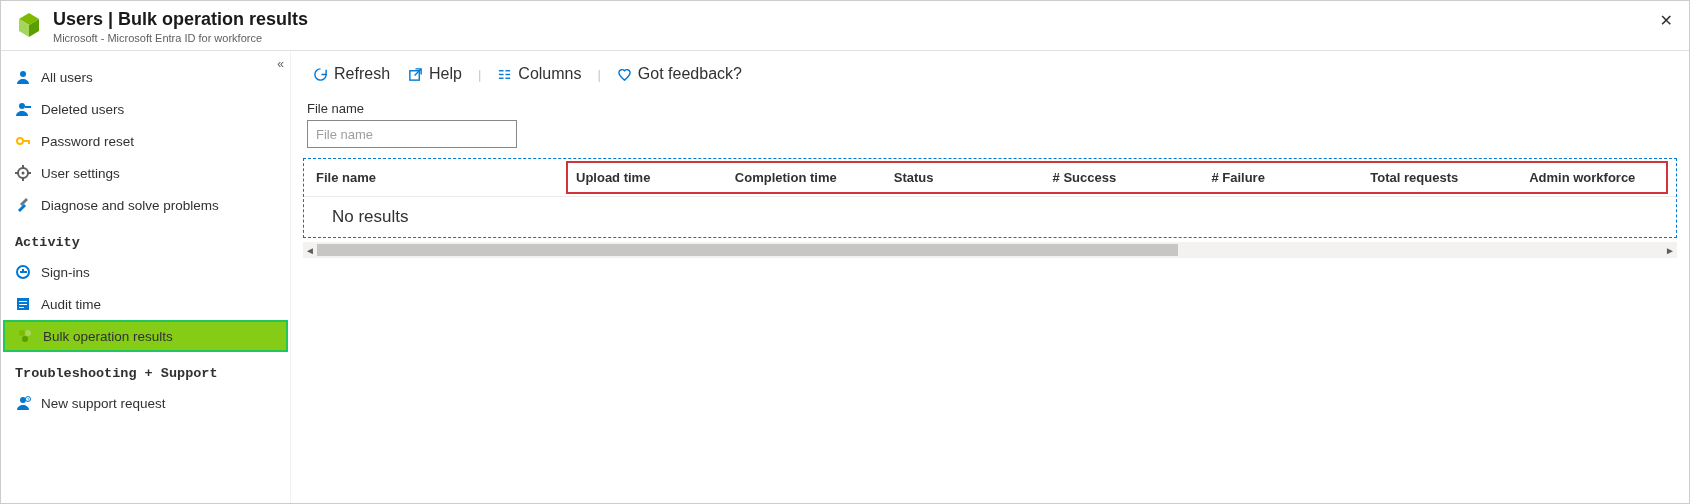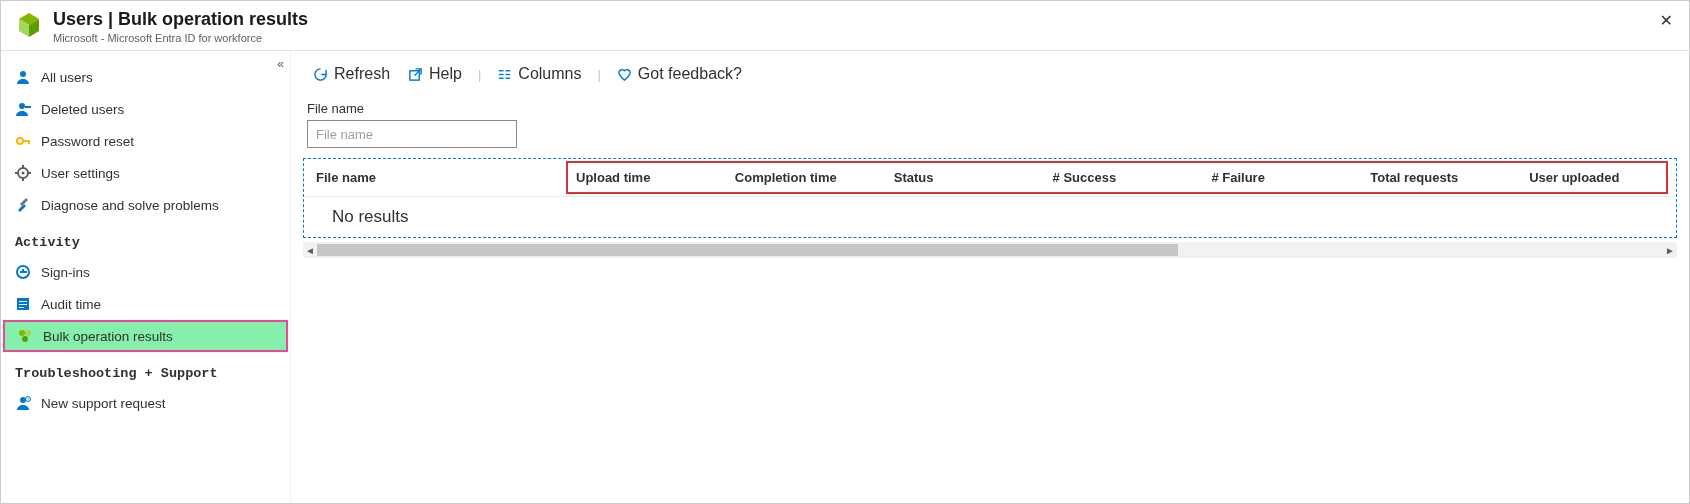--- a/index.html
+++ b/index.html
@@ -10,21 +10,21 @@
     .header-texts { display: flex; flex-direction: column; }
     .header-title { font-size: 18px; font-weight: 600; color: #1b1a19; }
     .header-subtitle { font-size: 11px; color: #605e5c; margin-top: 2px; }
     .header-close { position: absolute; right: 16px; top: 10px; font-size: 16px; cursor: pointer; color: #323130; }
     
     .body { display: flex; height: calc(100% - 50px); }
     
     .sidebar { width: 290px; padding: 10px 0 10px 0; border-right: 1px solid #f3f2f1; position: relative; }
     .sidebar-collapse { position: absolute; right: 6px; top: 6px; color: #605e5c; font-size: 12px; cursor: pointer; }
     .nav-item { display: flex; align-items: center; padding: 8px 14px; cursor: pointer; gap: 10px; font-size: 13.5px; color: #323130; }
-    .nav-item.selected { background: #86efac; border: 2px solid #ec4899; margin: 0 2px; padding: 6px 12px; }
+    .nav-item.selected { background: #84cc16; border: 2px solid #22c55e; margin: 0 2px; padding: 6px 12px; }
     .nav-section-title { padding: 14px 14px 6px 14px; font-weight: 600; font-size: 13.5px; color: #323130; font-family: Liberation Mono, monospace; }
     .nav-icon { width: 16px; height: 16px; flex-shrink: 0; display: inline-flex; align-items: center; justify-content: center; }
     
     .main { flex: 1; display: flex; flex-direction: column; overflow: hidden; }
     .toolbar { display: flex; align-items: center; gap: 6px; padding: 10px 16px; }
     .toolbar-btn { display: inline-flex; align-items: center; gap: 6px; color: #0078d4; cursor: pointer; padding: 4px 6px; font-size: 16px; }
     .toolbar-sep { color: #c8c6c4; padding: 0 4px; }
     
     .filters { display: flex; gap: 20px; padding: 4px 16px 10px 16px; }
     .filter-block { display: flex; flex-direction: column; gap: 4px; }
@@ -243,21 +243,21 @@
     <div class="table-wrap">
       <div class="table-header-row">
         <div class="th fname">File name</div>
         <div class="th-group">
           <div class="th">Upload time</div>
           <div class="th">Completion time</div>
           <div class="th">Status</div>
           <div class="th"># Success</div>
           <div class="th"># Failure</div>
           <div class="th">Total requests</div>
-          <div class="th">User uploaded</div>
+          <div class="th">Admin workforce</div>
         </div>
         <div class="highlight-box"></div>
       </div>
       <div class="no-results-row">No results</div>
     </div>
 
     <div class="hscroll">
       <div class="hscroll-arrow">◄</div>
       <div class="hscroll-track">
         <div class="hscroll-thumb"></div>

